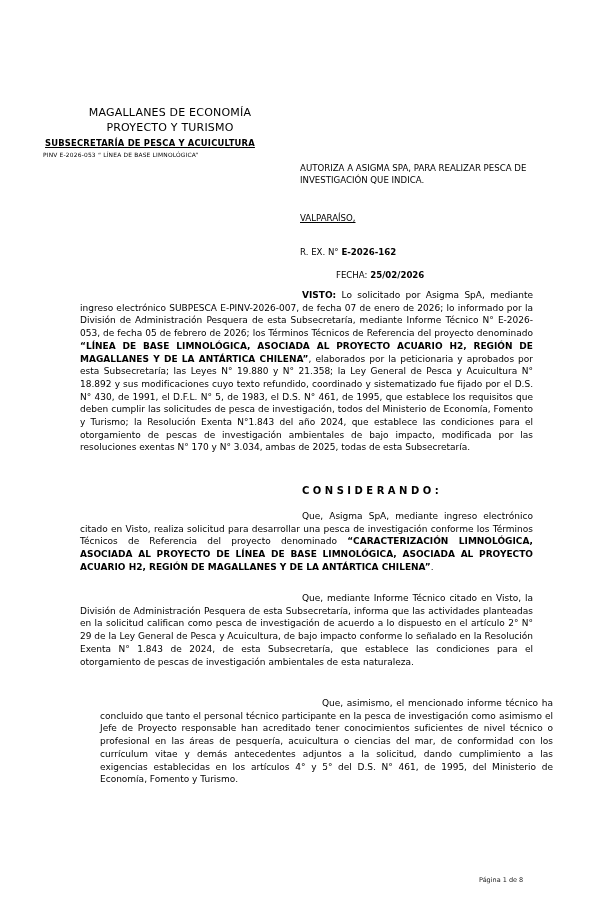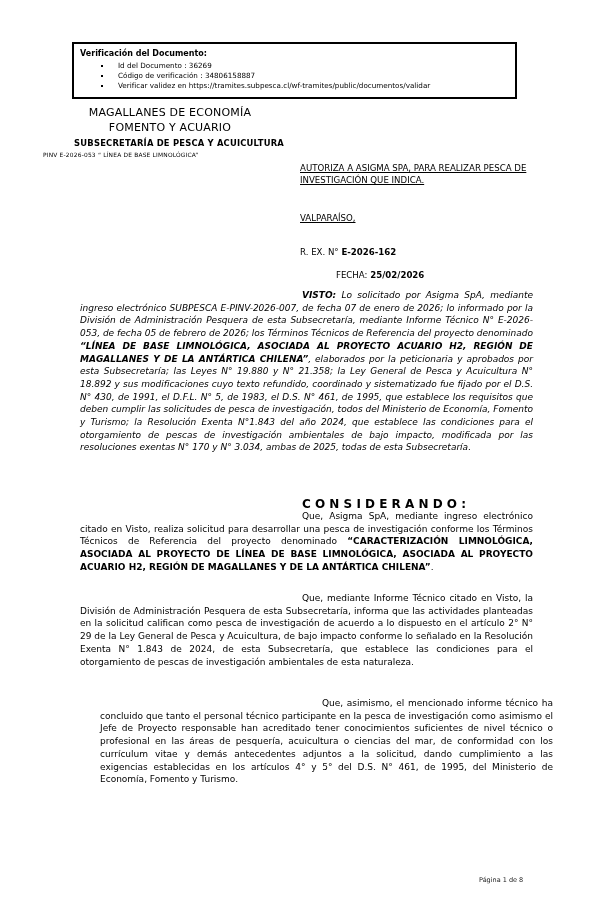--- a/index.html
+++ b/index.html
@@ -15,61 +15,53 @@
     position:absolute;left:72px;top:42px;width:429px;height:44px;
     border:2px solid #000;padding:5px 6px 4px 6px;
   }
   .verif-title{font-size:8px;font-weight:bold;line-height:10px;}
   .verif-list{margin:2px 0 0 32px;padding:0;list-style:square;font-size:7.2px;line-height:9.8px;}
   .verif-list li{margin:0;padding-left:6px;}
 
   
   .ministry{position:absolute;left:25px;top:106px;width:290px;text-align:center;
     font-size:11px;line-height:14.5px;letter-spacing:0.2px;}
-  .subsec{position:absolute;left:16px;top:138px;width:268px;text-align:right;
-    font-size:8.4px;font-weight:bold;letter-spacing:0.2px;}
+  .subsec{position:absolute;left:16px;top:138px;width:268px;text-align:center;
+    font-size:8.4px;font-weight:bold;text-decoration:underline;letter-spacing:0.2px;}
   .pinv{position:absolute;left:43px;top:152px;font-size:5.9px;letter-spacing:0.2px;}
 
   
-  .subject{position:absolute;left:300px;top:162px;width:238px;font-size:8.6px;line-height:12px;text-decoration:underline;}
+  .subject{position:absolute;left:300px;top:162px;width:238px;font-size:8.6px;line-height:12px;}
   .city{position:absolute;left:300px;top:213px;font-size:8.6px;text-decoration:underline;}
   .rex{position:absolute;left:300px;top:247px;font-size:8.6px;}
   .fecha{position:absolute;left:300px;top:270px;font-size:8.6px;padding-left:36px;}
 
   
   .para{
     position:absolute;left:80px;width:453px;
     font-size:9px;line-height:12.7px;text-align:justify;text-indent:222px;
   }
-  .para-visto{top:289px;font-style:italic;}
-  .heading-considerando{position:absolute;left:302px;top:485px;font-size:12px;font-weight:bold;margin-top:12px;}
+  .para-visto{top:289px;}
+  .heading-considerando{position:absolute;left:302px;top:485px;font-size:10px;font-weight:bold;}
   .para-c1{top:510px;}
   .para-c2{top:592px;}
   .para-c3{top:697px;margin-left:20px;}
   .para-c4{top:799px;}
 
   .pagefooter{position:absolute;left:479px;top:876px;font-size:6.5px;color:#222;}
 </style>
 </head>
 <body>
 
 <div id="page">
 
-  <div class="verifbox">
-    <div class="verif-title">Verificación del Documento:</div>
-    <ul class="verif-list">
-      <li>Id del Documento : 36269</li>
-      <li>Código de verificación : 34806158887</li>
-      <li>Verificar validez en https://tramites.subpesca.cl/wf-tramites/public/documentos/validar</li>
-    </ul>
-  </div>
 
   <div class="ministry">
     <div>MAGALLANES DE ECONOMÍA</div>
-    <div>FOMENTO Y ACUARIO</div>
+    <div>PROYECTO Y TURISMO</div>
   </div>
   <div class="subsec">SUBSECRETARÍA DE PESCA Y ACUICULTURA</div>
   <div class="pinv">PINV E-2026-053 “ LÍNEA DE BASE LIMNOLÓGICA”</div>
 
   <div class="subject">AUTORIZA A ASIGMA SPA, PARA REALIZAR PESCA DE INVESTIGACIÓN QUE INDICA.</div>
   <div class="city">VALPARAÍSO,</div>
   <div class="rex"><span>R. EX. N° </span><span class="b">E-2026-162</span></div>
   <div class="fecha"><span>FECHA: </span><span class="b">25/02/2026</span></div>
 
   <div class="para para-visto"><span class="b">VISTO:</span><span> Lo solicitado por Asigma SpA, mediante ingreso electrónico SUBPESCA E-PINV-2026-007, de fecha 07 de enero de 2026; lo informado por la División de Administración Pesquera de esta Subsecretaría, mediante Informe Técnico N° E-2026-053, de fecha 05 de febrero de 2026; los Términos Técnicos de Referencia del proyecto denominado </span><span class="b">“LÍNEA DE BASE LIMNOLÓGICA, ASOCIADA AL PROYECTO ACUARIO H2, REGIÓN DE MAGALLANES Y DE LA ANTÁRTICA CHILENA”</span><span>, elaborados por la peticionaria y aprobados por esta Subsecretaría; las Leyes N° 19.880 y N° 21.358; la Ley General de Pesca y Acuicultura N° 18.892 y sus modificaciones cuyo texto refundido, coordinado y sistematizado fue fijado por el D.S. N° 430, de 1991, el D.F.L. N° 5, de 1983, el D.S. N° 461, de 1995, que establece los requisitos que deben cumplir las solicitudes de pesca de investigación, todos del Ministerio de Economía, Fomento y Turismo; la Resolución Exenta N°1.843 del año 2024, que establece las condiciones para el otorgamiento de pescas de investigación ambientales de bajo impacto, modificada por las resoluciones exentas N° 170 y N° 3.034, ambas de 2025, todas de esta Subsecretaría.</span></div>

